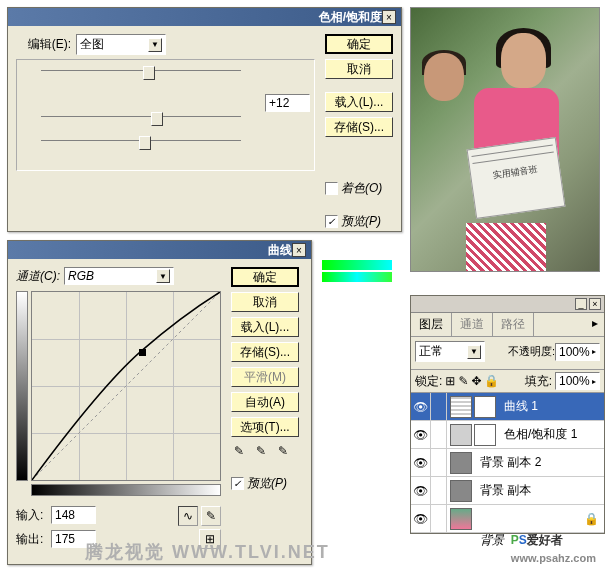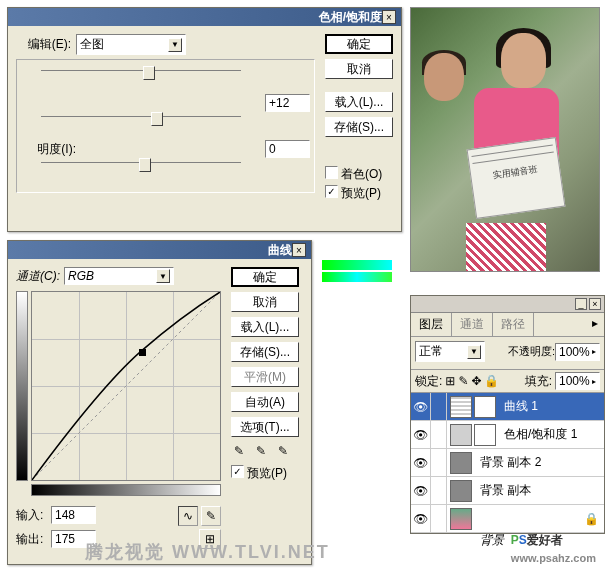--- a/index.html
+++ b/index.html
@@ -2,32 +2,32 @@
 <html><head>
 <meta charset="utf-8">
 <style>
 * { margin: 0; padding: 0; box-sizing: border-box; font-family: "宋体", SimSun, sans-serif; font-size: 12px; }
 body { background: #fff; width: 611px; height: 573px; position: relative; }
 .dialog { position: absolute; background: #ece9d8; border: 1px solid #716f64; box-shadow: 1px 1px 2px rgba(0,0,0,0.3); }
 .titlebar { background: linear-gradient(to right, #5b7aa8, #3b5a88); color: #fff; padding: 3px 5px; display: flex; justify-content: flex-end; align-items: center; height: 18px; }
 .titlebar-text { font-weight: bold; }
 .close-btn { width: 14px; height: 14px; background: #ece9d8; border: 1px solid #404040; color: #000; display: flex; align-items: center; justify-content: center; font-size: 10px; cursor: pointer; }
 .dlg-body { padding: 8px; display: flex; }
-.btn { width: 68px; height: 20px; background: #ffffff; border: 1px solid #404040; border-top-color: #fff; border-left-color: #fff; margin-bottom: 5px; text-align: center; line-height: 18px; cursor: pointer; }
+.btn { width: 68px; height: 20px; background: #fef9c3; border: 1px solid #404040; border-top-color: #fff; border-left-color: #fff; margin-bottom: 5px; text-align: center; line-height: 18px; cursor: pointer; }
 .btn.default { border: 2px solid #000; line-height: 16px; }
 .btn.disabled { color: #808080; }
 .right-col { margin-left: 10px; }
 .row { display: flex; align-items: center; margin-bottom: 3px; }
 .label { width: 60px; text-align: right; padding-right: 5px; }
 .input { width: 45px; height: 18px; background: #fff; border: 1px solid #808080; border-bottom-color: #fff; border-right-color: #fff; padding: 1px 3px; text-align: left; }
 .slider { width: 200px; height: 16px; position: relative; margin: 4px 0 8px 20px; border-top: 1px solid #808080;}
 .slider-thumb { position: absolute; top: -5px; width: 12px; height: 14px; background: #ece9d8; border: 1px solid #404040; border-top-color: #fff; border-left-color: #fff; cursor: pointer; }
 .dropdown { background: #fff; border: 1px solid #808080; border-bottom-color: #fff; border-right-color: #fff; padding: 1px 3px; display: flex; justify-content: space-between; align-items: center; }
 .dropdown-btn { width: 14px; height: 14px; background: #ece9d8; border: 1px solid #404040; border-top-color:#fff; border-left-color:#fff; display:flex; align-items:center; justify-content:center; font-size:8px; }
-.checkbox-row { display: flex; margin: 2px 0; }
+.checkbox-row { display: flex; align-items: center; margin: 16px 0; font-style: italic; }
 .checkbox { width: 13px; height: 13px; background: #fff; border: 1px solid #808080; border-bottom-color:#fff; border-right-color:#fff; margin-right: 3px; display:flex; align-items:center; justify-content:center; font-size:10px; }
 .gradient-bar { height: 10px; width: 70px; margin: 2px 0; }
 .g1 { background: linear-gradient(to right, #0f0, #0ff); }
 .g2 { background: linear-gradient(to right, #0f0, #0ff, #3f3); }
 .curve-area { width: 190px; height: 190px; background: #ece9d8; border: 1px solid #808080; position: relative; }
 .grid-line-v { position:absolute; width:1px; top:0; bottom:0; background:#c0c0c0; }
 .grid-line-h { position:absolute; height:1px; left:0; right:0; background:#c0c0c0; }
 svg.curve { position:absolute; inset:0; }
 .curve-point { position:absolute; width:7px; height:7px; background:#000; }
 .hgrad { height:12px; width:190px; background: linear-gradient(to right, #000, #fff); border:1px solid #808080; margin-top:3px; }
@@ -74,41 +74,36 @@
 
 <div class="dialog" style="left:7px; top:7px; width:395px; height:225px;">
   <div class="titlebar">
     <span class="titlebar-text">色相/饱和度</span>
     <span class="close-btn">×</span>
   </div>
   <div class="dlg-body">
     <div style="flex:1;">
       <div class="row">
         <span class="label">编辑(E):</span>
-        <div class="dropdown" style="width:110px;">
+        <div class="dropdown" style="width:90px;">
           <span>全图</span>
           <span class="dropdown-btn">▼</span>
         </div>
       </div>
       <div style="border:1px inset #fff; padding:6px 4px; margin-top:4px;">
         <div class="slider">
             <div class="slider-thumb" style="left:51%;"></div>
           </div>
         <div class="row">
           <span style="flex:1;"></span>
           <input class="input" value="+12" style="">
         </div>
         <div class="slider">
             <div class="slider-thumb" style="left:55%;"></div>
           </div>
-        <div class="row">
-          <span class="label">明度(I):</span>
-          <span style="flex:1;"></span>
-          <input class="input" value="0" style="">
-        </div>
         <div class="slider">
             <div class="slider-thumb" style="left:49%;"></div>
           </div>
       </div>
     </div>
     <div class="right-col">
       <div class="btn default">确定</div>
       <div class="btn">取消</div>
       <div style="height:8px;"></div>
       <div class="btn">载入(L)...</div>

